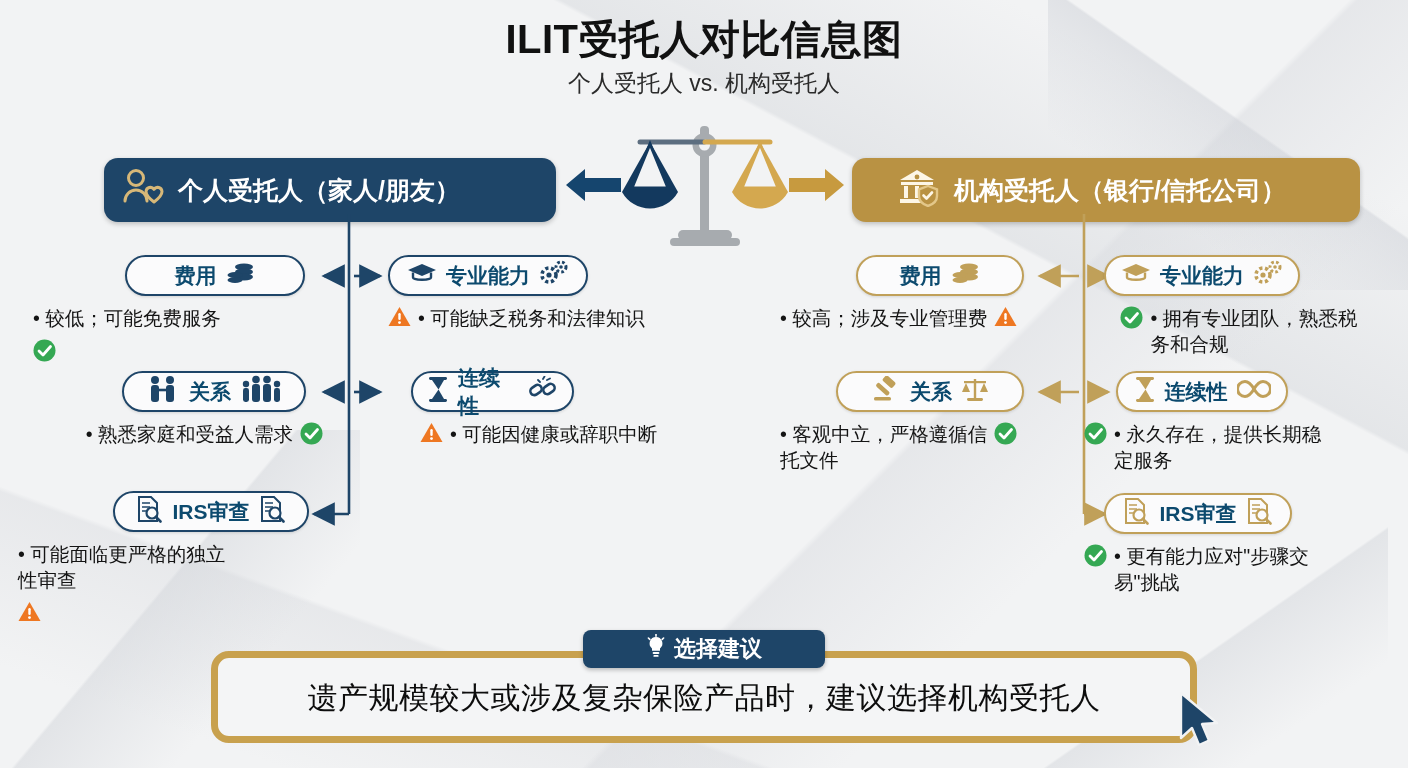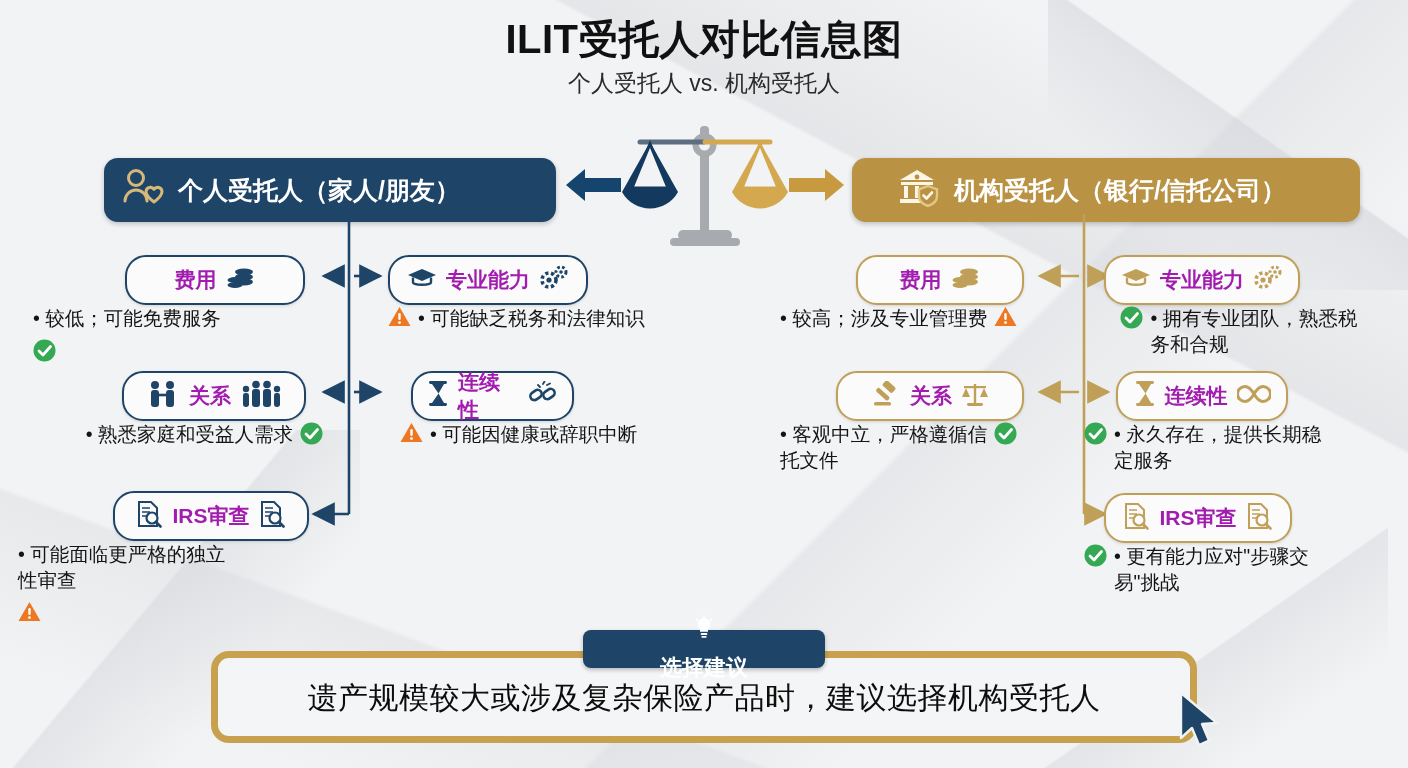--- a/index.html
+++ b/index.html
@@ -45,23 +45,23 @@
     box-shadow:0 2px 5px rgba(0,0,0,.22);
   }
   #banner-individual { left:104px; top:158px; width:452px; background:#1e4568; }
   #banner-corporate { left:852px; top:158px; width:508px; background:#b99243;padding-left:44px; }
 
   
   #connectors { position:absolute; left:0; top:0; width:1408px; height:768px; pointer-events:none; }
 
   
   .pill {
-    position:absolute; height:50px; border-radius:21px; background:#fbfbfc;
+    position:absolute; height:41px; border-radius:21px; background:#fbfbfc;
     display:flex; align-items:center; justify-content:center; gap:9px;
-    padding:0 14px; font-size:21px; font-weight:bold; color:#a21caf;
+    padding:0 14px; font-size:21px; font-weight:bold; color:#0c4a6e;
     box-shadow:0 1px 3px rgba(0,0,0,.13);
   }
   .pill.navy { border:2.5px solid #1e4568; }
   .pill.gold { border:2.5px solid #c0a059; }
 
   
   .bullet {
     position:absolute; font-size:19.5px; color:#141414; line-height:1.34;
     display:flex; align-items:flex-start; gap:7px;
   }
@@ -70,21 +70,20 @@
   .recbox {
     position:absolute; left:211px; top:651px; width:986px; height:92px;
     border:7px solid #c8a14e; border-radius:18px; background:#f4f5f6;
   }
   #rec-badge {
     position:absolute; left:583px; top:630px; width:242px; height:38px;
     background:#1e4568; border-radius:8px; color:#fff;
     display:flex; align-items:center; justify-content:center; gap:8px;
     font-size:22px; font-weight:bold; box-shadow:0 2px 4px rgba(0,0,0,.25);
     z-index:4;
-    flex-direction:column;
   }
   #rec-text {
     position:absolute; left:211px; top:668px; width:986px; height:60px;
     display:flex; align-items:center; justify-content:center;
     font-size:30px; font-weight:normal; color:#0d0d0d; letter-spacing:.5px;
     z-index:3;
   }
   #mouse-cursor { position:absolute; left:1176px; top:690px; z-index:6; }
 </style>
 </head>
@@ -310,21 +309,21 @@
   </span>
   <span>连续性</span>
   <span>
     <svg width="30" height="26" viewBox="0 0 30 26">
       <rect x="2" y="10" width="12" height="8" rx="4" transform="rotate(-35 8 14)" fill="none" stroke="#1e4568" stroke-width="2.6"></rect>
       <rect x="15" y="9" width="12" height="8" rx="4" transform="rotate(-35 21 13)" fill="none" stroke="#1e4568" stroke-width="2.6"></rect>
       <path d="M15 3 l1.5 -2.5 M19 4 l3 -1.5 M12 6 l-2 -2" stroke="#1e4568" stroke-width="1.8" stroke-linecap="round"></path>
     </svg>
   </span>
 </div>
-<div class="bullet" style="left:400px; top:421px; width:290px;">
+<div class="bullet" style="left:420px; top:421px; width:290px;">
   <span class="badge">
     <svg width="23" height="21" viewBox="0 0 23 21">
         <path d="M11.5 1 L22.5 20 H0.5 Z" fill="#ee7722"></path>
         <rect x="10.3" y="7" width="2.4" height="7" rx="1.2" fill="#fff"></rect>
         <circle cx="11.5" cy="16.6" r="1.4" fill="#fff"></circle>
       </svg>
   </span>
   <span class="txt">• 可能因健康或辞职中断</span>
 </div>
 

